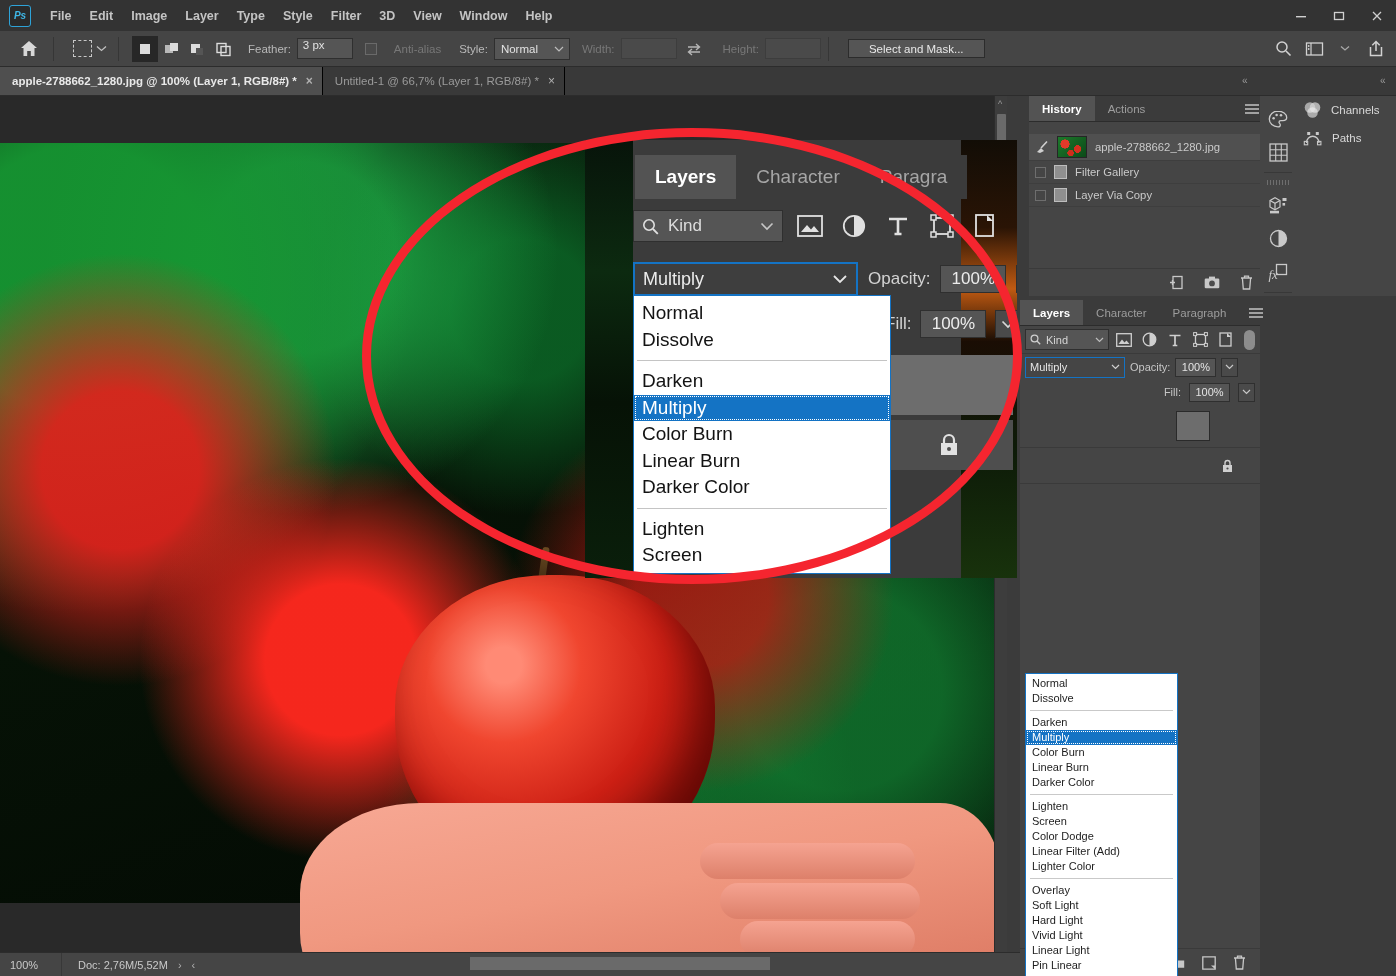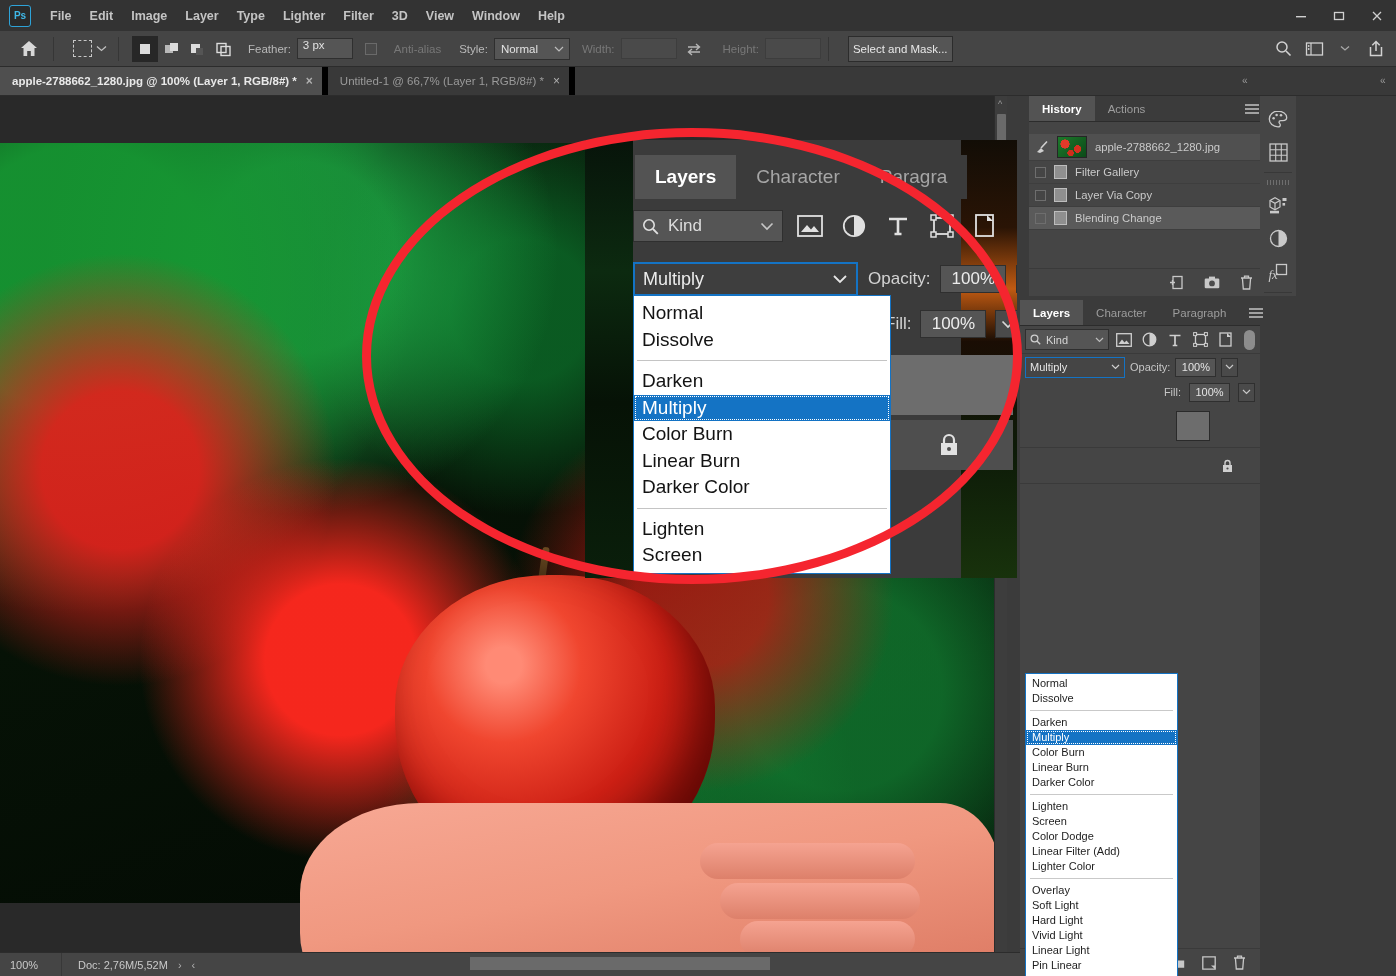--- a/index.html
+++ b/index.html
@@ -14,21 +14,21 @@
 
   
   .menubar {
     position: absolute; left: 0; top: 0; width: 1396px; height: 31px;
     background: #333333; display: flex; align-items: center;
   }
   .ps-logo {
     width: 22px; height: 22px; margin-left: 9px; margin-right: 10px;
     border: 1px solid #2ea3d8; border-radius: 3px; background: #2a2a2a;
     color: #3fb8e8; font-size: 10px; font-weight: bold;
-    display: flex; align-items: center; justify-content: center;
+    display: flex; align-items: center; justify-content: center; font-style: italic;
   }
   .menu-item {
     color: #c4c4c4; font-size: 12.5px; padding: 6px 9px; white-space: nowrap; font-weight: bold;
   }
   .wincontrols { position: absolute; right: 0; top: 0; display: flex; height: 31px; }
   .winbtn {
     width: 38px; height: 31px; display: flex; align-items: center; justify-content: center;
   }
   .winbtn svg { display: block; }
 
@@ -68,36 +68,36 @@
   }
   .opt-select {
     background: #555555; border: 1px solid #2f2f2f; color: #e2e2e2;
     font-size: 11.5px; height: 22px; width: 76px; padding-left: 6px;
     display: flex; align-items: center; justify-content: space-between;
   }
   .opt-select .cv { padding-right: 5px; }
   .swapbtn { width: 26px; height: 24px; display:flex; align-items:center; justify-content:center; margin: 0 4px;}
   .selmask-btn {
     background: #555555; border: 1px solid #2c2c2c; color: #e8e8e8;
-    font-size: 11.5px; height: 26px; padding: 0 4px;
+    font-size: 11.5px; height: 19px; padding: 0 20px;
     display: flex; align-items: center; margin-left: 12px;
   }
   .opt-right { position: absolute; right: 6px; display: flex; align-items: center; gap: 3px; }
   .opt-icobtn { width: 28px; height: 28px; display: flex; align-items: center; justify-content: center; }
 
   
   .tabbar {
     position: absolute; left: 0; top: 67px; width: 1020px; height: 29px;
     background: #393939; display: flex; align-items: stretch;
     border-bottom: 1px solid #2c2c2c;
   }
   .doctab {
     display: flex; align-items: center; padding: 0 9px 0 12px; gap: 9px;
     font-size: 11.5px; color: #9a9a9a; background: #393939;
-    border-right: 6px solid #000000;
+    border-right: 1px solid #000000;
   }
   .doctab.active { background: #4f4f4f; color: #e9e9e9; font-weight: bold; }
   .tabclose { color: #b0b0b0; font-size: 12px; }
   .tabbar-right {
     position: absolute; left: 1020px; top: 67px; width: 376px; height: 29px;
     background: #393939; border-bottom: 1px solid #2c2c2c;
   }
   .dblarrow { position: absolute; color: #9a9a9a; font-size: 10px; }
 
   
@@ -343,21 +343,21 @@
 
 <div id="app">
 
   <div class="menubar">
     <div class="ps-logo">Ps</div>
     <div class="menu-item">File</div>
     <div class="menu-item">Edit</div>
     <div class="menu-item">Image</div>
     <div class="menu-item">Layer</div>
     <div class="menu-item">Type</div>
-    <div class="menu-item">Lighter</div>
+    <div class="menu-item">Style</div>
     <div class="menu-item">Filter</div>
     <div class="menu-item">3D</div>
     <div class="menu-item">View</div>
     <div class="menu-item">Window</div>
     <div class="menu-item">Help</div>
 
     <div class="wincontrols">
       <div class="winbtn">
         <svg width="12" height="12" viewBox="0 0 12 12">
             <rect x="1" y="6" width="10" height="1.4" fill="#d0d0d0"></rect>
@@ -537,25 +537,20 @@
         <div class="hist-row">
           <span class="snapbox"></span>
           <span class="doc-ico"></span>
           <span class="hist-label">Filter Gallery</span>
         </div>
         <div class="hist-row">
           <span class="snapbox"></span>
           <span class="doc-ico"></span>
           <span class="hist-label">Layer Via Copy</span>
         </div>
-        <div class="hist-row selected">
-          <span class="snapbox"></span>
-          <span class="doc-ico"></span>
-          <span class="hist-label">Blending Change</span>
-        </div>
       </div>
       <div class="hist-footer">
         <span>
           <svg width="15" height="15" viewBox="0 0 15 15">
               <rect x="4" y="1.5" width="9" height="12" fill="none" stroke="#c8c8c8" stroke-width="1.3"></rect>
               <path d="M1 7.5 H6 M3.5 5 V10" stroke="#c8c8c8" stroke-width="1.3"></path>
             </svg>
         </span>
         <span>
           <svg width="16" height="13" viewBox="0 0 16 13">
@@ -607,20 +602,44 @@
       </div>
       <div class="rail-btn">
         <svg width="20" height="19" viewBox="0 0 20 19">
             <rect x="8.5" y="1.5" width="10" height="10" fill="none" stroke="#c9c9c9" stroke-width="1.3"></rect>
             <text x="0.5" y="16" font-family="Liberation Serif, serif" font-style="italic" font-size="13" fill="#c9c9c9">fx</text>
           </svg>
       </div>
       <div class="rail-sep"></div>
     </div>
 
+    <div class="cp-panel">
+      <div class="cp-row">
+        <span>
+          <svg width="19" height="19" viewBox="0 0 19 19">
+              <circle cx="7" cy="6.5" r="5.3" fill="#a8a8a8"></circle>
+              <circle cx="12" cy="6.5" r="5.3" fill="#d6d6d6" opacity="0.75"></circle>
+              <circle cx="9.5" cy="11.5" r="5.3" fill="#f0f0f0" opacity="0.6"></circle>
+            </svg>
+        </span>
+        <span class="cp-label">Channels</span>
+      </div>
+      <div class="cp-row">
+        <span>
+          <svg width="20" height="18" viewBox="0 0 20 18">
+              <path d="M3.5 14 C3.5 5 16 5 16 14" fill="none" stroke="#c9c9c9" stroke-width="1.3"></path>
+              <rect x="1.3" y="12.4" width="3.4" height="3.4" fill="none" stroke="#c9c9c9" stroke-width="1.1"></rect>
+              <rect x="14.5" y="12.4" width="3.4" height="3.4" fill="none" stroke="#c9c9c9" stroke-width="1.1"></rect>
+              <rect x="4.2" y="3" width="3" height="3" fill="#c9c9c9"></rect>
+              <rect x="12.8" y="3" width="3" height="3" fill="#c9c9c9"></rect>
+            </svg>
+        </span>
+        <span class="cp-label">Paths</span>
+      </div>
+    </div>
 
     <div class="panel-group layers-panel">
       <div class="panel-tabs">
         <div class="ptab active">Layers</div>
         <div class="ptab">Character</div>
         <div class="ptab">Paragraph</div>
         <div class="pmenu">
           <svg width="14" height="10" viewBox="0 0 14 10">
               <path d="M0 1 H14 M0 5 H14 M0 9 H14" stroke="#c3c3c3" stroke-width="1.3"></path>
             </svg>

